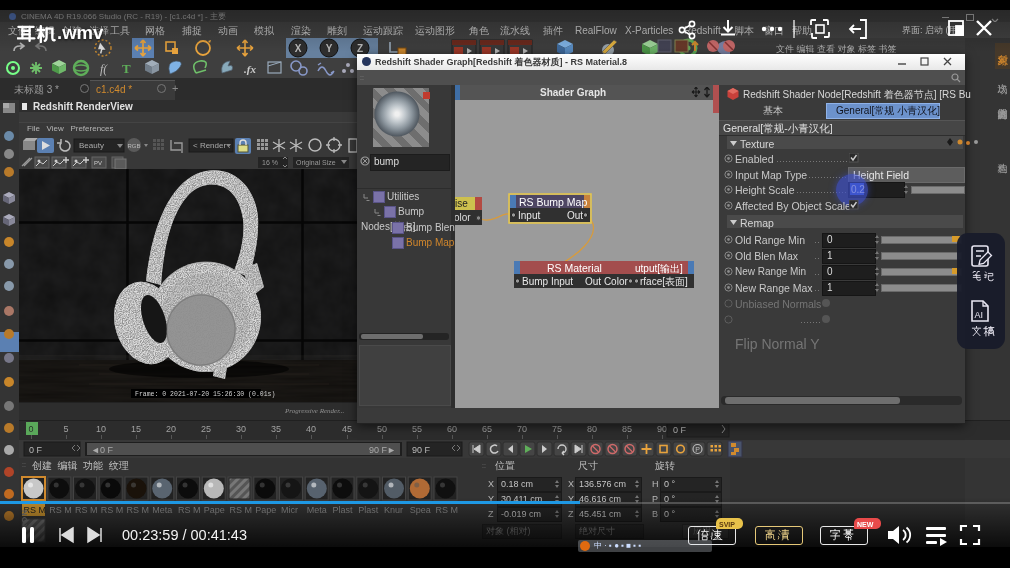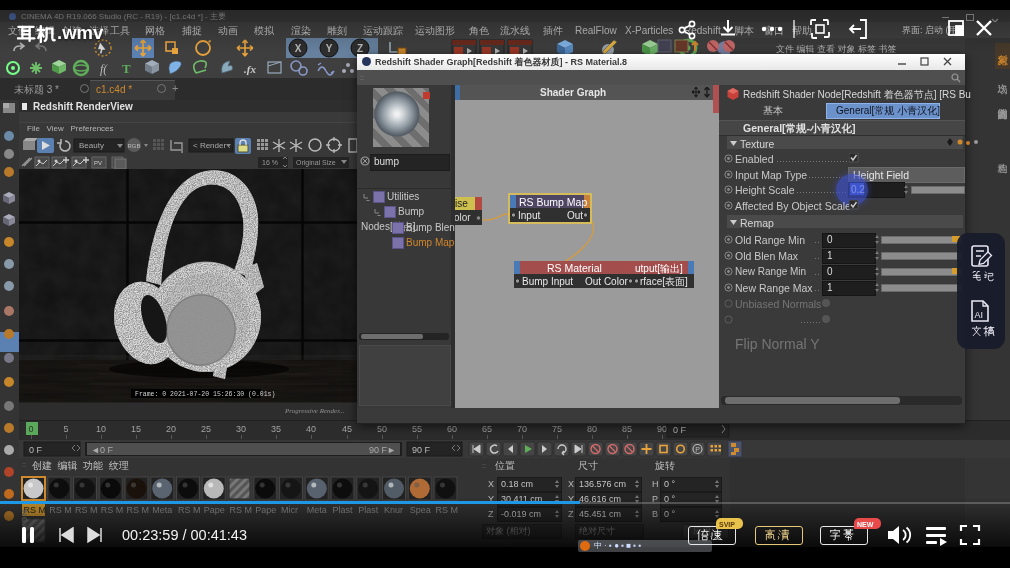--- a/index.html
+++ b/index.html
@@ -670,21 +670,21 @@
 <svg class="a" style="left:727px;top:88px" width="12" height="12">
       <path d="M6 0 L11.5 3 V9 L6 12 L0.5 9 V3 Z" fill="#c8403a"></path>
       <path d="M6 0 L11.5 3 L6 6 L0.5 3Z" fill="#e06a60"></path>
     </svg>
 <div class="a" style="left:743px;top:90px;font-size:10px;color:#d8d8d8;">Redshift Shader Node[Redshift 着色器节点] [RS Bu</div>
 <div class="a" style="left:719px;top:103px;width:246px;height:14px;background:#3a3a3a;"></div>
 <div class="a" style="left:763px;top:106px;font-size:10px;color:#c9c9c9;">基本</div>
 <div class="a" style="left:826px;top:103px;width:112px;height:14px;background:#6c92cc;border:1px solid #8fb2e8;"></div>
 <div class="a" style="left:829px;top:106px;font-size:10px;color:#10131c;margin-left:7px;">General[常规 小青汉化]</div>
 <div class="a" style="left:719px;top:120px;width:246px;height:14px;background:#464646;border-top:1px solid #555;border-bottom:1px solid #2e2e2e;"></div>
-<div class="a" style="left:723px;top:123px;font-size:10.5px;font-weight:bold;color:#e0e0e0;margin-left:20px;">General[常规-小青汉化]</div>
+<div class="a" style="left:723px;top:123px;font-size:10.5px;font-weight:normal;color:#e0e0e0;">General[常规-小青汉化]</div>
 <div class="a" style="left:727px;top:136px;width:236px;height:13px;background:#4a4a4a;"></div>
 <svg class="a" style="left:730px;top:140px" width="8" height="8">
       <path d="M0 1 h7 l-3.5 5z" fill="#ccc"></path>
     </svg>
 <div class="a" style="left:740px;top:139px;font-size:10.5px;color:#d5d5d5;">Texture</div>
 <svg class="a" style="left:724px;top:154px" width="9" height="9">
       <circle cx="4.5" cy="4.5" r="3.6" fill="none" stroke="#8a8a8a" stroke-width="1"></circle>
       <circle cx="4.5" cy="4.5" r="1.4" fill="#8a8a8a"></circle>
     </svg>
 <div class="a" style="left:735px;top:154px;font-size:10.5px;color:#c9c9c9;">Enabled</div>

